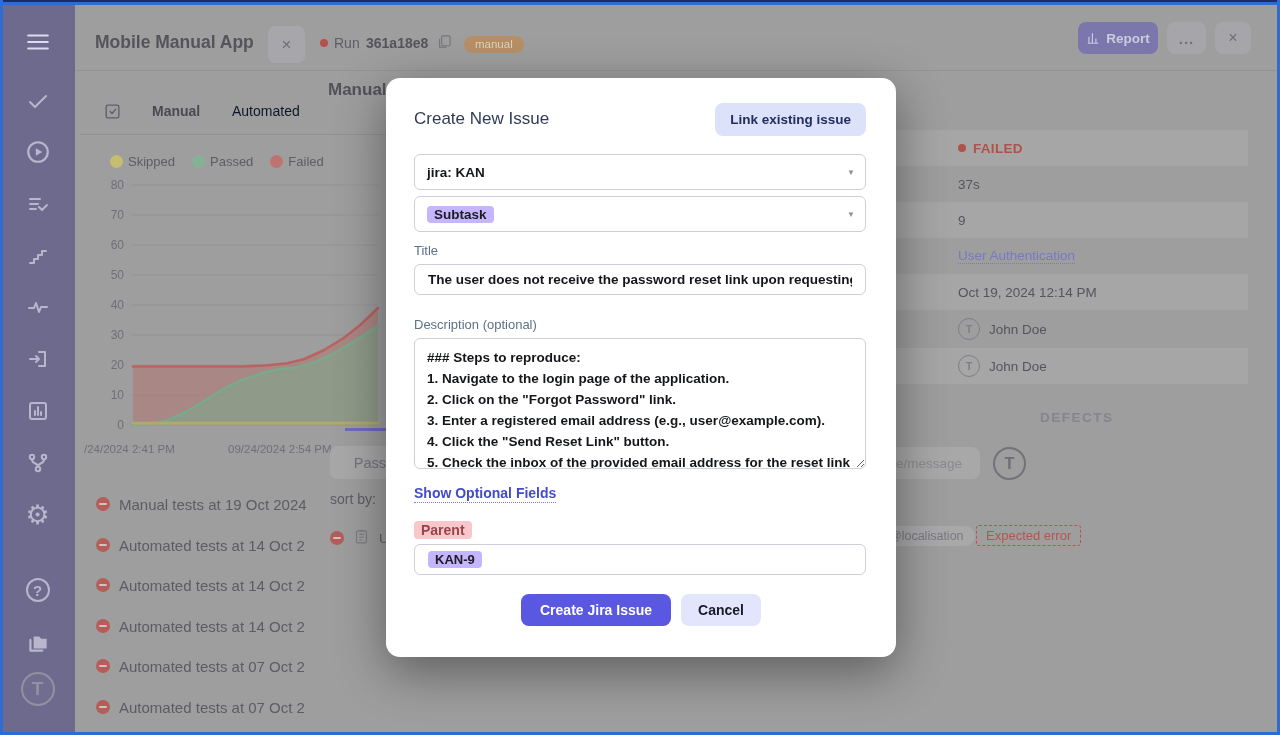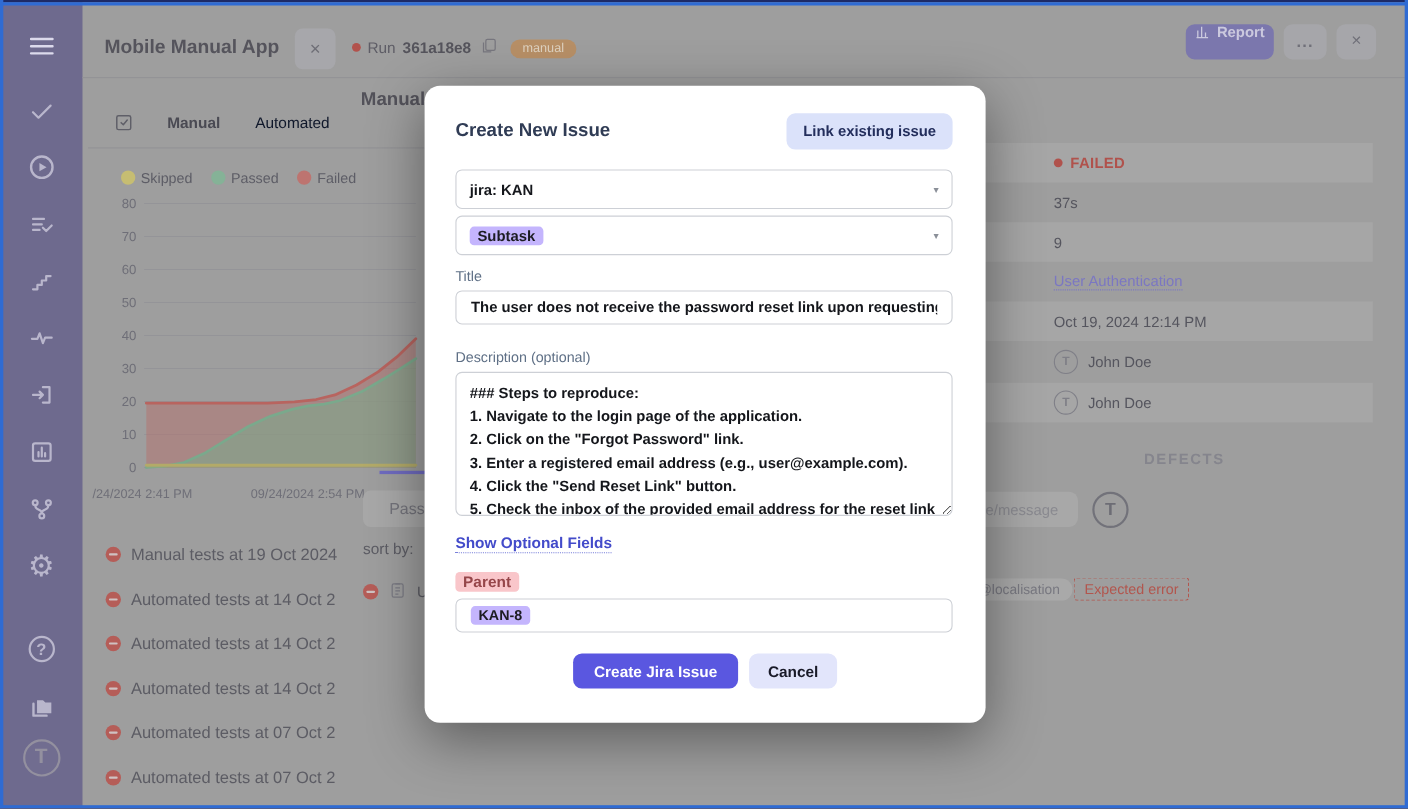--- a/index.html
+++ b/index.html
@@ -26,21 +26,21 @@
 
   
   .app-title { left:95px; top:32px; font-size:17.5px; font-weight:bold; color:#55545c; }
   .tab-close { left:268px; top:26px; width:37px; height:37px; background:#a7a7ab; border-radius:7px; color:#6e6e76; font-size:17px; display:flex; align-items:center; justify-content:center; cursor:pointer; }
   .run-dot { left:320px; top:39px; width:8px; height:8px; border-radius:50%; background:#b2524c; }
   .run-label { left:334px; top:35px; font-size:14px; color:#5e5d66; }
   .run-id { left:366px; top:35px; font-size:14px; font-weight:bold; color:#55545c; }
   .copy-icon { left:436px; top:33px; cursor:pointer; }
   .copy-icon svg { stroke:#77767e; fill:none; stroke-width:1.6; }
   .manual-badge { left:464px; top:36px; background:#b78f66; color:#ded2c0; font-size:11.5px; padding:2px 11px 3px; border-radius:10px; }
-  .report-btn { left:1078px; top:22px; width:80px; height:32px; background:#7b77ad; border-radius:8px; color:#cbc9de; font-size:13.5px; font-weight:bold; display:flex; justify-content:center; gap:6px; cursor:pointer; }
+  .report-btn { left:1078px; top:22px; width:80px; height:32px; background:#7b77ad; border-radius:8px; color:#cbc9de; font-size:13.5px; font-weight:bold; display:flex; align-items:center; justify-content:center; gap:6px; cursor:pointer; }
   .report-btn svg { stroke:#cbc9de; fill:#cbc9de; }
   .chip { background:#a6a6aa; border-radius:8px; color:#707079; display:flex; align-items:center; justify-content:center; cursor:pointer; }
   .more-chip { left:1167px; top:22px; width:39px; height:32px; font-size:15px; letter-spacing:1px; font-weight:bold; }
   .close-chip { left:1215px; top:22px; width:36px; height:32px; font-size:16px; }
   .header-divider { left:75px; top:70px; right:3px; height:1px; background:#939396; }
 
   .page-heading { left:328px; top:80px; font-size:17px; font-weight:bold; color:#53525a; white-space:nowrap; }
 
   
   .chart-tab-icon { left:103px; top:102px; cursor:pointer; }
@@ -82,21 +82,21 @@
   .defects-heading { left:1040px; top:410px; font-size:13.5px; color:#85858d; letter-spacing:1.5px; font-weight:bold; }
   .defect-input { left:868px; top:447px; width:112px; height:32px; background:#a8a8a8; border:none; border-radius:8px; color:#8a8a90; font-size:13.5px; padding:0 10px; font-family:"Liberation Sans",sans-serif; }
   .defect-input::placeholder { color:#8a8a90; }
   .big-avatar { left:993px; top:447px; width:33px; height:33px; border:2.5px solid #72727a; border-radius:50%; color:#6d6d75; font-size:16px; font-weight:bold; display:flex; align-items:center; justify-content:center; cursor:pointer; }
   .tag-pill { left:878px; top:526px; background:#a9a9a9; border-radius:10px; color:#787880; font-size:12.5px; padding:3px 11px; cursor:pointer; }
   .error-badge { left:976px; top:525px; border:1px dashed #b2564e; border-radius:3px; color:#b2564e; font-size:13px; padding:2px 9px; cursor:pointer; }
 
   
   .modal { left:386px; top:78px; width:510px; height:579px; background:#ffffff; border-radius:14px; box-shadow:0 14px 50px rgba(0,0,0,.42); z-index:40; }
   .modal .abs { position:absolute; }
-  .modal-title { left:28px; top:31px; font-size:17px; font-weight:bold; color:#303c55; }
+  .modal-title { left:28px; top:31px; font-size:17px; font-weight:normal; color:#303c55; }
   .link-existing-btn { right:30px; top:25px; background:#dbe2fa; border-radius:8px; color:#232e5c; font-size:13.5px; font-weight:bold; padding:9px 15px; cursor:pointer; border:none; font-family:"Liberation Sans",sans-serif; }
   .select-box { left:28px; right:30px; height:30px; border:1px solid #cdd0d6; border-radius:6px; background:#fff; display:flex; align-items:center; padding:17px 12px; cursor:pointer; }
   .select-1 { top:76px; }
   .select-2 { top:118px; }
   .select-text { font-size:13.5px; font-weight:bold; color:#15171c; }
   .caret { position:absolute; right:10px; font-size:8px; color:#8a8f98; }
   .pink-badge { background:#c4b5fd; border-radius:4px; padding:1px 7px; font-size:13.5px; font-weight:bold; color:#1c1c22; }
   .field-label { left:28px; font-size:13px; color:#5f7086; }
   .lbl-title { top:165px; }
   .lbl-desc { top:239px; }
@@ -357,21 +357,21 @@
 3. Enter a registered email address (e.g., user@example.com).
 4. Click the "Send Reset Link" button.
 5. Check the inbox of the provided email address for the reset link email.</textarea>
 
     <span class="abs optional-link">Show Optional Fields</span>
 
     <div class="abs parent-label-wrap">
       <span class="parent-label-badge">Parent</span>
     </div>
     <div class="abs parent-input">
-      <span class="pink-badge">KAN-8</span>
+      <span class="pink-badge">KAN-9</span>
     </div>
 
     <div class="abs modal-actions">
       <button class="btn-primary">Create Jira Issue</button>
       <button class="btn-secondary">Cancel</button>
     </div>
   </div>
 
   <div class="frame f-top-navy"></div>
   <div class="frame f-top-blue"></div>

